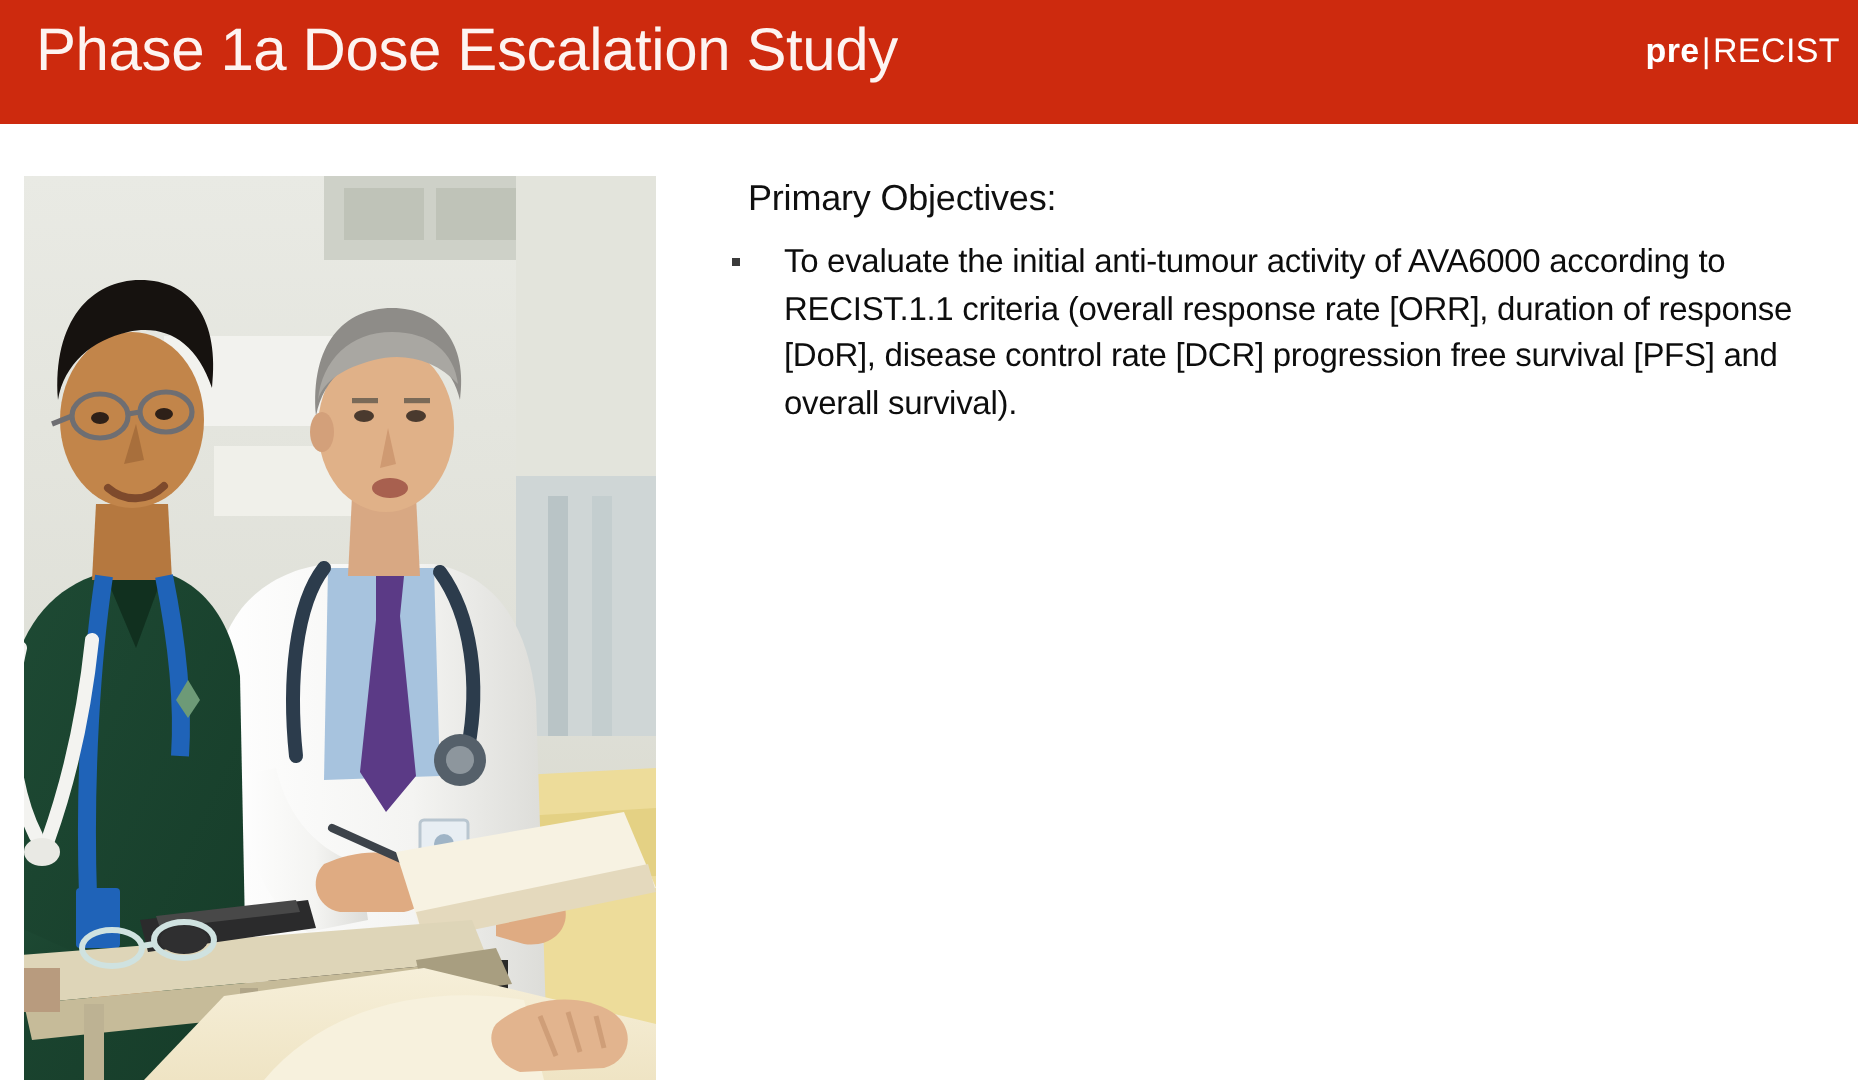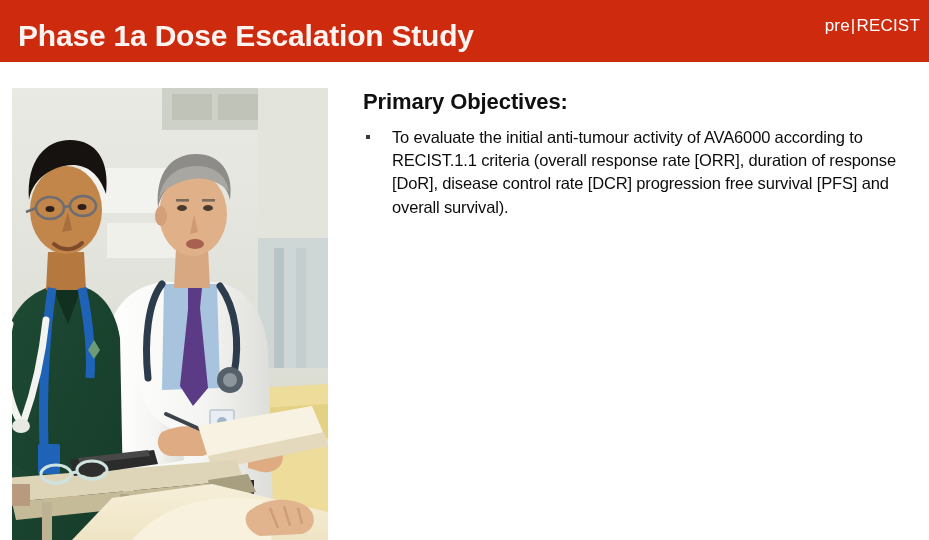--- a/index.html
+++ b/index.html
@@ -10,47 +10,47 @@
     overflow:hidden;
   }
   .slide { position:relative; width:929px; height:540px; background:#fff; }
 
   
   .header {
     position:absolute; left:0; top:0; width:929px; height:62px;
     background:#cd2a0e;
   }
   .header-title {
-    position:absolute; left:18px; top:19px;
-    font-size:30px; font-weight:700; color:#fdf4f1;
+    position:absolute; left:18px; top:9px;
+    font-size:30px; font-weight:400; color:#fdf4f1;
     letter-spacing:-0.2px; white-space:nowrap;
   }
   .logo {
     position:absolute; right:9px; top:16px;
     font-size:17px; color:#ffffff; letter-spacing:0.2px;
     white-space:nowrap; font-weight:400;
   }
-  .logo .pre { font-weight:400; }
+  .logo .pre { font-weight:700; }
   .logo .bar { padding:0 1px; font-weight:300; }
   .logo .cision { font-weight:400; }
 
   
   .photo {
     position:absolute; left:12px; top:88px; width:316px; height:452px;
     overflow:hidden; background:#e6e7e2;
   }
   .photo svg { display:block; width:316px; height:452px; }
 
   
   .content {
     position:absolute; left:363px; top:88px; width:560px;
   }
   .obj-heading {
-    font-size:22px; font-weight:bold; color:#101010;
-    letter-spacing:-0.1px; line-height:1.3;
+    font-size:18px; font-weight:normal; color:#101010;
+    letter-spacing:-0.1px; line-height:1.3;margin-left:11px;
   }
   .heading-primary { margin-bottom:9px; }
   .heading-secondary { margin-top:38px; margin-bottom:9px; }
 
   ul.bullets { list-style:none; }
   ul.bullets li {
     position:relative;
     padding-left:29px;
     font-size:16.5px;
     color:#0d0d0d;

